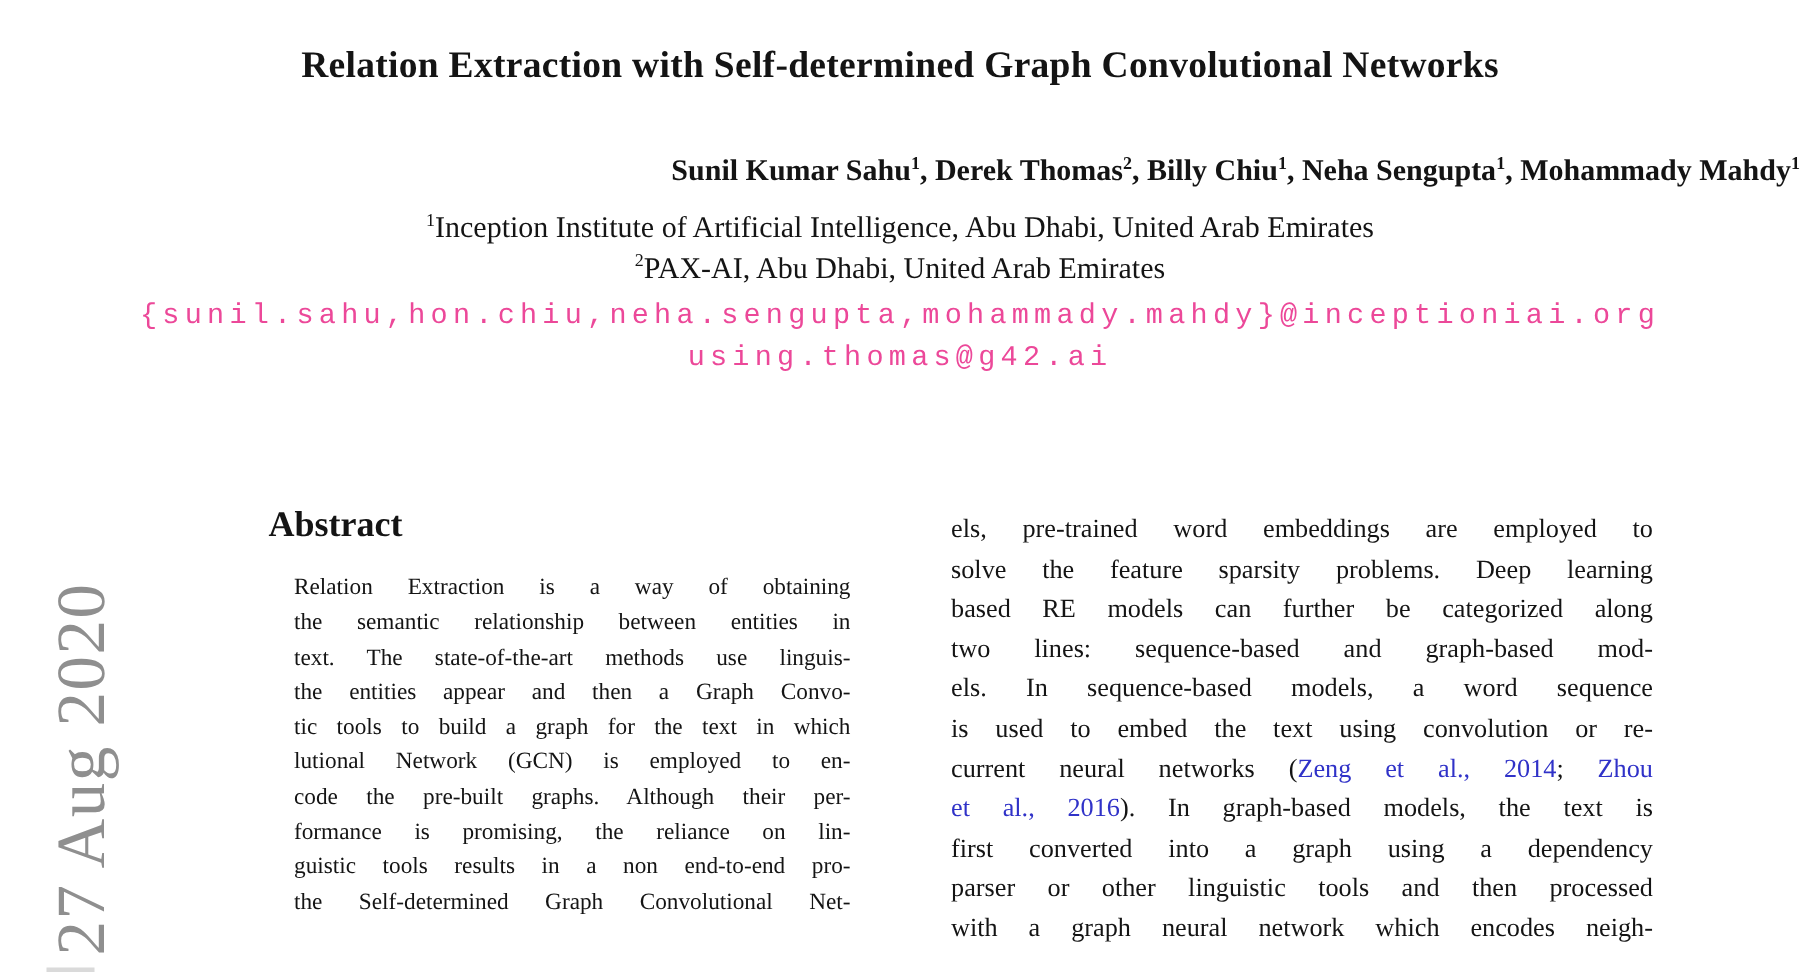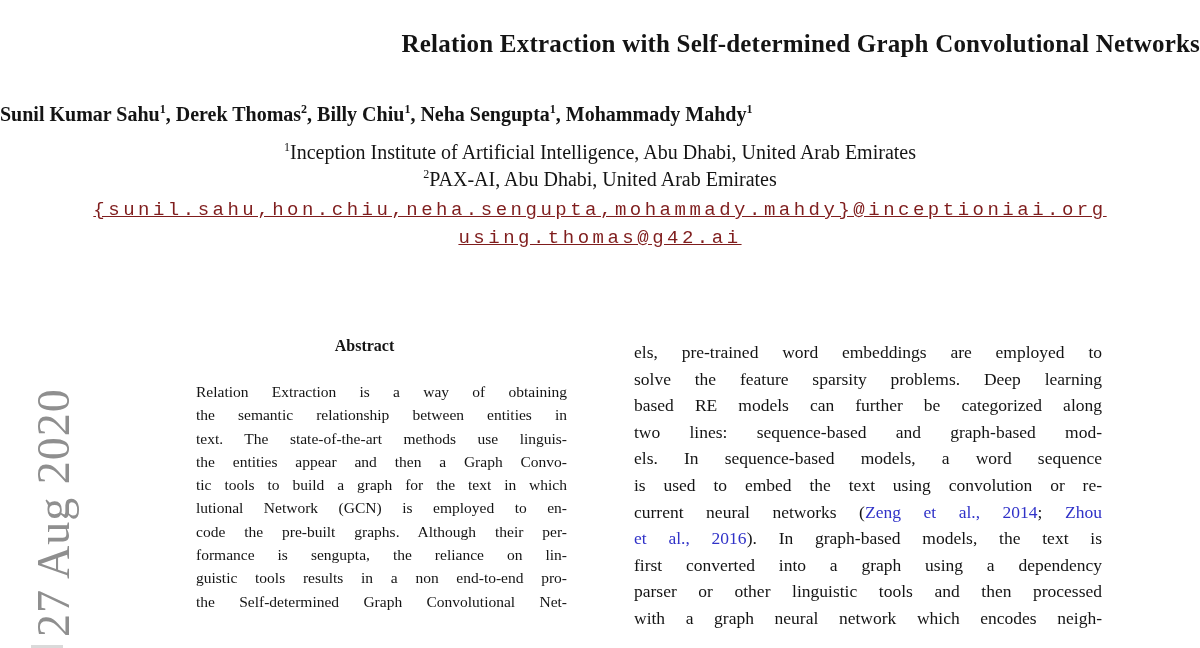--- a/index.html
+++ b/index.html
@@ -2,39 +2,39 @@
 <html style="--cite: #3032c8; --stamp: #8f8f8f;"><head>
 <meta charset="utf-8">
 <style>
   html,body{margin:0;padding:0;background:#ffffff;}
   .page{
     position:relative;width:1200px;height:648px;background:#ffffff;overflow:hidden;
     font-family:"Liberation Serif",serif;color:#141414;
   }
   .title{
     position:absolute;top:30px;left:0;width:1200px;margin:0;
-    text-align:right;font-size:25px;font-weight:bold;letter-spacing:.2px;
+    text-align:center;font-size:25px;font-weight:bold;letter-spacing:.2px;
   }
   .authors{
     position:absolute;top:103px;left:0;width:1200px;
-    text-align:left;font-size:20px;font-weight:bold;
+    text-align:right;font-size:20px;font-weight:bold;
   }
   .authors sup,.affils sup{font-size:60%;line-height:0;}
   .affils{
     position:absolute;top:139px;left:0;width:1200px;
     text-align:center;font-size:20px;line-height:27px;
   }
   .emails{
     position:absolute;top:196px;left:0;width:1200px;text-align:center;
     font-family:"Liberation Mono","DejaVu Sans Mono",monospace;
-    font-size:19px;letter-spacing:3.5px;line-height:28px;color:#7f1d1d;text-decoration:underline;
+    font-size:19px;letter-spacing:3.5px;line-height:28px;color:#ec4899;
   }
   .abstract-heading{
     position:absolute;left:179px;top:337px;width:371px;
-    text-align:center;font-weight:bold;font-size:16px;
+    font-weight:bold;font-size:24px;
   }
   .abstract-body{
     position:absolute;left:179px;top:380px;width:371px;
     font-size:15.5px;line-height:23.3px;margin-left:17px;
   }
   .intro-col{
     position:absolute;left:618px;top:339px;width:468px;
     font-size:17.5px;line-height:26.6px;margin-left:16px;
   }
   .jline{
@@ -76,21 +76,21 @@
 
   <div class="abstract-heading">Abstract</div>
   <div class="abstract-body" id="abstract-body">
       <div class="jline">Relation Extraction is a way of obtaining</div>
       <div class="jline">the semantic relationship between entities in</div>
       <div class="jline">text. The state-of-the-art methods use linguis-</div>
       <div class="jline">the entities appear and then a Graph Convo-</div>
       <div class="jline">tic tools to build a graph for the text in which</div>
       <div class="jline">lutional Network (GCN) is employed to en-</div>
       <div class="jline">code the pre-built graphs. Although their per-</div>
-      <div class="jline">formance is sengupta, the reliance on lin-</div>
+      <div class="jline">formance is promising, the reliance on lin-</div>
       <div class="jline">guistic tools results in a non end-to-end pro-</div>
       <div class="jline">the Self-determined Graph Convolutional Net-</div>
     </div>
 
   <div class="intro-col" id="intro-col">
       <div class="jline">els, pre-trained word embeddings are employed to</div>
       <div class="jline">solve the feature sparsity problems. Deep learning</div>
       <div class="jline">based RE models can further be categorized along</div>
       <div class="jline">two lines: sequence-based and graph-based mod-</div>
       <div class="jline">els. In sequence-based models, a word sequence</div>

